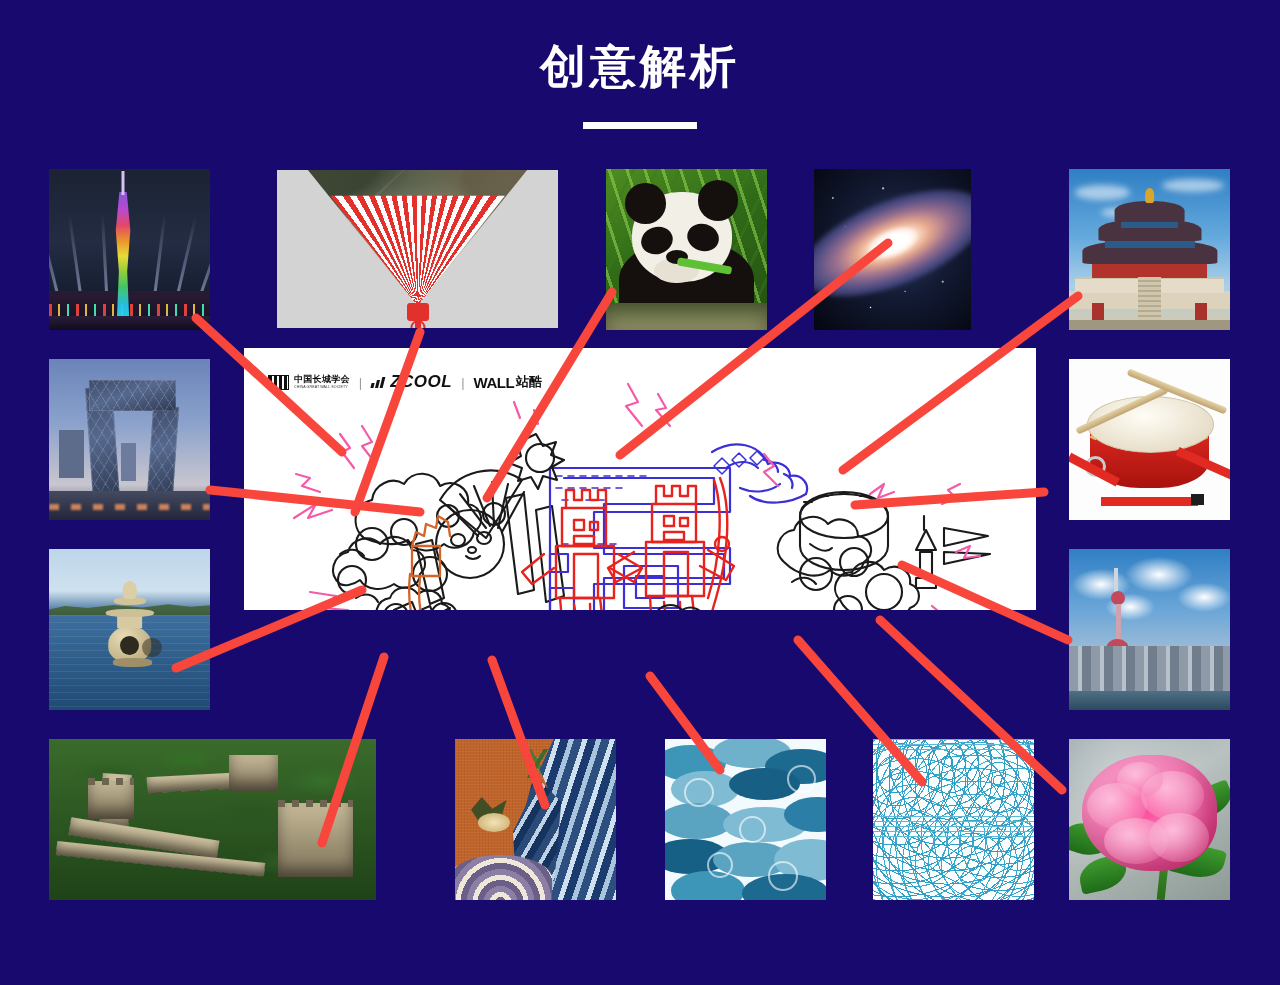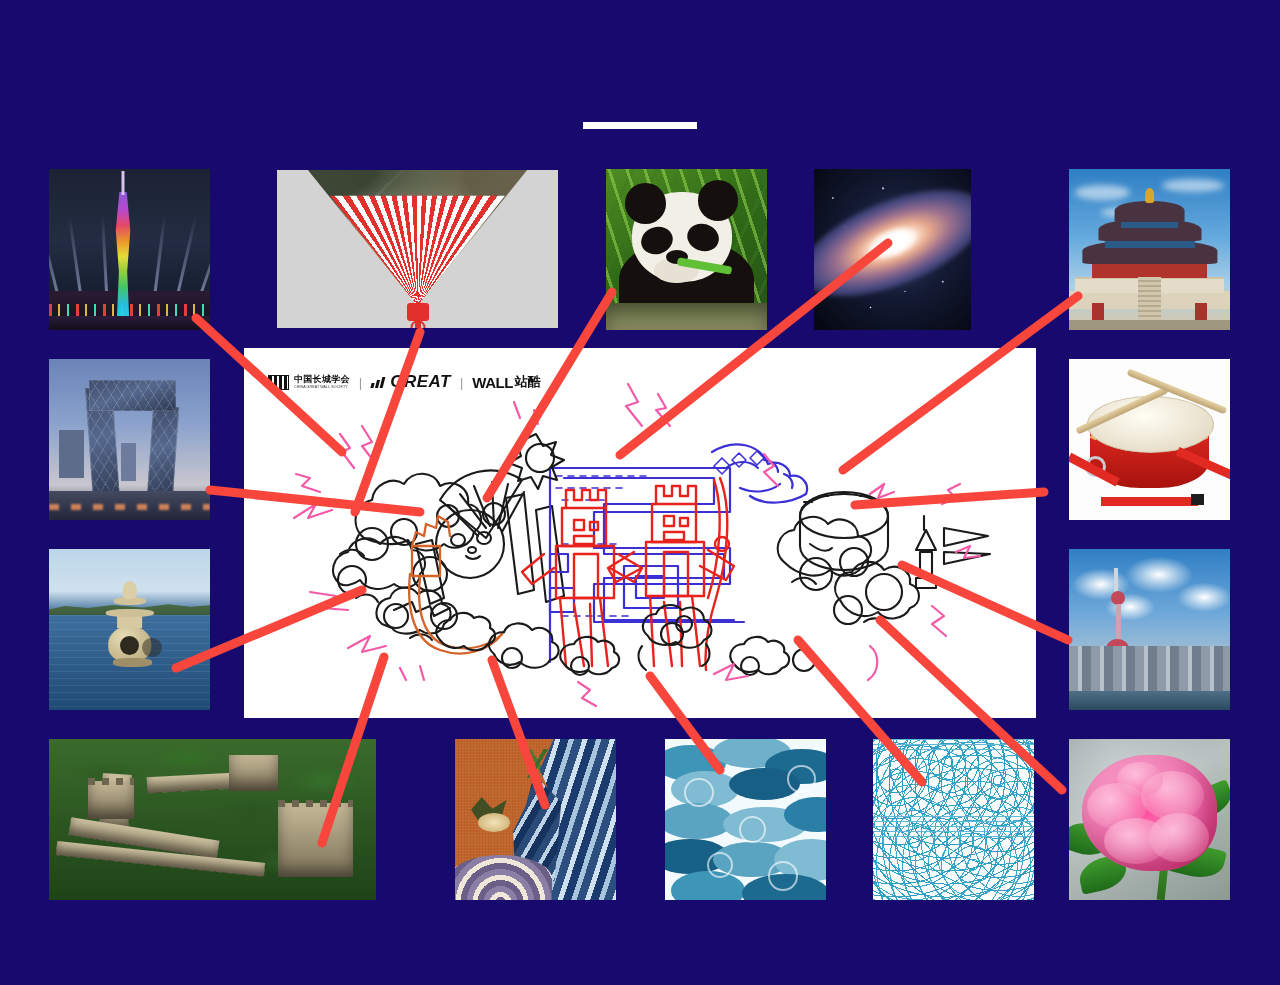--- a/index.html
+++ b/index.html
@@ -304,21 +304,21 @@
     background:radial-gradient(ellipse at 46% 42%,
       #ff4fa0 0 10%,#f963a8 22%,#f07ab4 40%,#e85da0 58%,#d9397f 78%,#c22a6c 100%);
     border-radius:52% 48% 46% 54%;
     box-shadow:inset -10px -16px 26px rgba(140,20,70,.4),inset 12px 10px 22px rgba(255,190,220,.5);}
   .peony .petal{position:absolute;border-radius:50%;
     background:radial-gradient(ellipse at 40% 35%,rgba(255,200,225,.85),rgba(226,60,130,.25));}
   .peony .stem{position:absolute;left:56%;top:72%;width:8px;height:28%;
     background:linear-gradient(#3f8f2a,#2a6b1c);transform:rotate(6deg);}
 
   
-  .illus-card{position:absolute;left:244px;top:348px;width:792px;height:370px;
+  .illus-card{position:absolute;left:244px;top:348px;width:792px;height:262px;
     background:#ffffff;overflow:hidden;}
   .logo-bar{position:absolute;left:24px;top:24px;display:flex;align-items:center;gap:9px;}
   .logo-gw{display:flex;align-items:center;gap:5px;}
   .gw-mark{width:21px;height:15px;
     background:repeating-linear-gradient(90deg,#111 0 3px,#fff 3px 5px);
     border:1.5px solid #111;box-sizing:border-box;}
   .gw-text{display:flex;flex-direction:column;line-height:1;}
   .gw-cn{font-size:9px;font-weight:bold;color:#111;letter-spacing:.3px;}
   .gw-sub{font-size:3.6px;color:#333;letter-spacing:.1px;margin-top:2px;}
   .sep{color:#9a9a9a;font-size:13px;font-weight:300;}
@@ -336,20 +336,21 @@
   .illus-svg{position:absolute;left:0;top:0;width:792px;height:370px;}
 
   
   .arrows{position:absolute;left:0;top:0;width:1280px;height:985px;pointer-events:none;}
 </style>
 </head>
 <body style="background: rgb(24, 9, 110);">
 
 <div id="stage">
 
+  <div class="page-title">创意解析</div>
   <div class="title-rule"></div>
 
   <div class="tile canton" style="left:49px;top:169px;width:161px;height:161px;">
     <div class="beam" style="left:10%;transform:rotate(-14deg);"></div>
     <div class="beam" style="left:22%;transform:rotate(-8deg);"></div>
     <div class="beam" style="left:62%;transform:rotate(7deg);"></div>
     <div class="beam" style="left:74%;transform:rotate(13deg);"></div>
     <div class="beam" style="left:86%;transform:rotate(19deg);"></div>
     <div class="beam" style="left:36%;transform:rotate(-3deg);"></div>
     <div class="skyline"></div>
@@ -546,21 +547,21 @@
           <span class="gw-sub">CHINA GREAT WALL SOCIETY</span>
         </div>
       </div>
       <span class="sep">|</span>
       <div class="logo-terrex">
         <span class="adi">
             <i></i>
             <i></i>
             <i></i>
           </span>
-        <span class="terrex-txt">GREAT</span>
+        <span class="terrex-txt">ZCOOL</span>
       </div>
       <span class="sep">|</span>
       <div class="logo-zcool">
         <span class="zcool-txt">WALL</span>
         <span class="zcool-cn">站酷</span>
       </div>
     </div>
 
     <svg class="illus-svg" viewBox="0 0 792 370">
       <g fill="none" stroke-linecap="round" stroke-linejoin="round">

